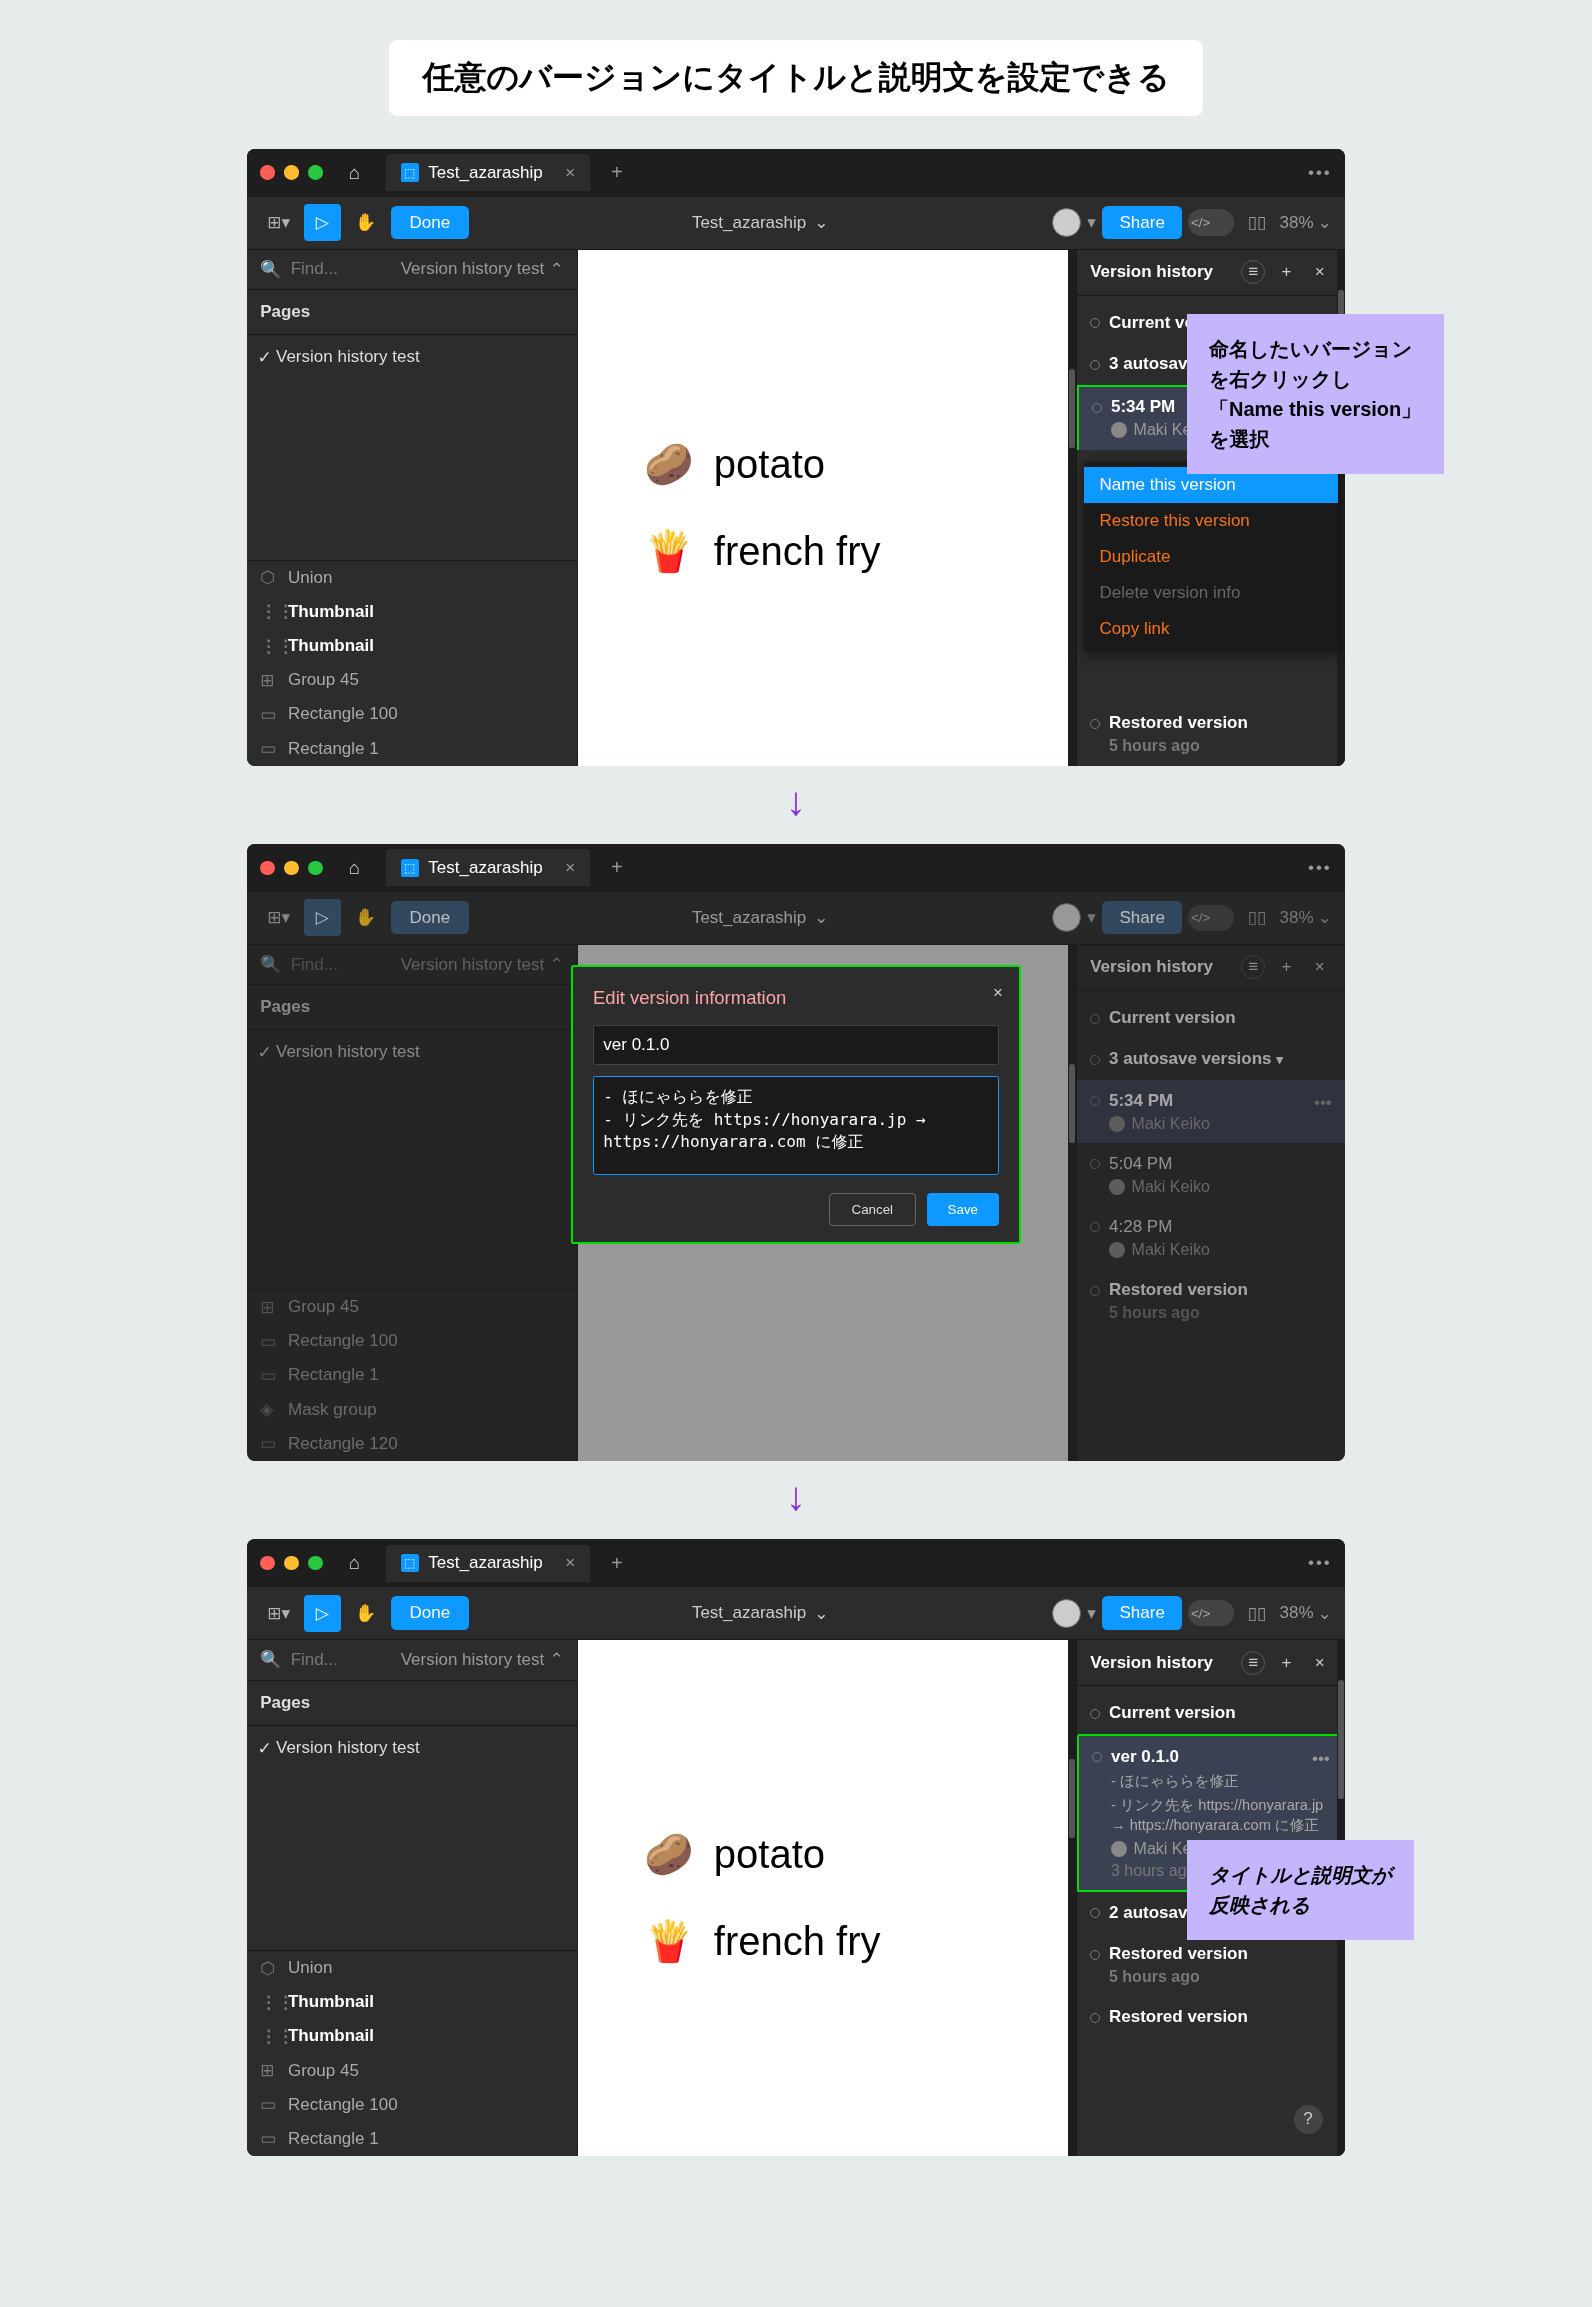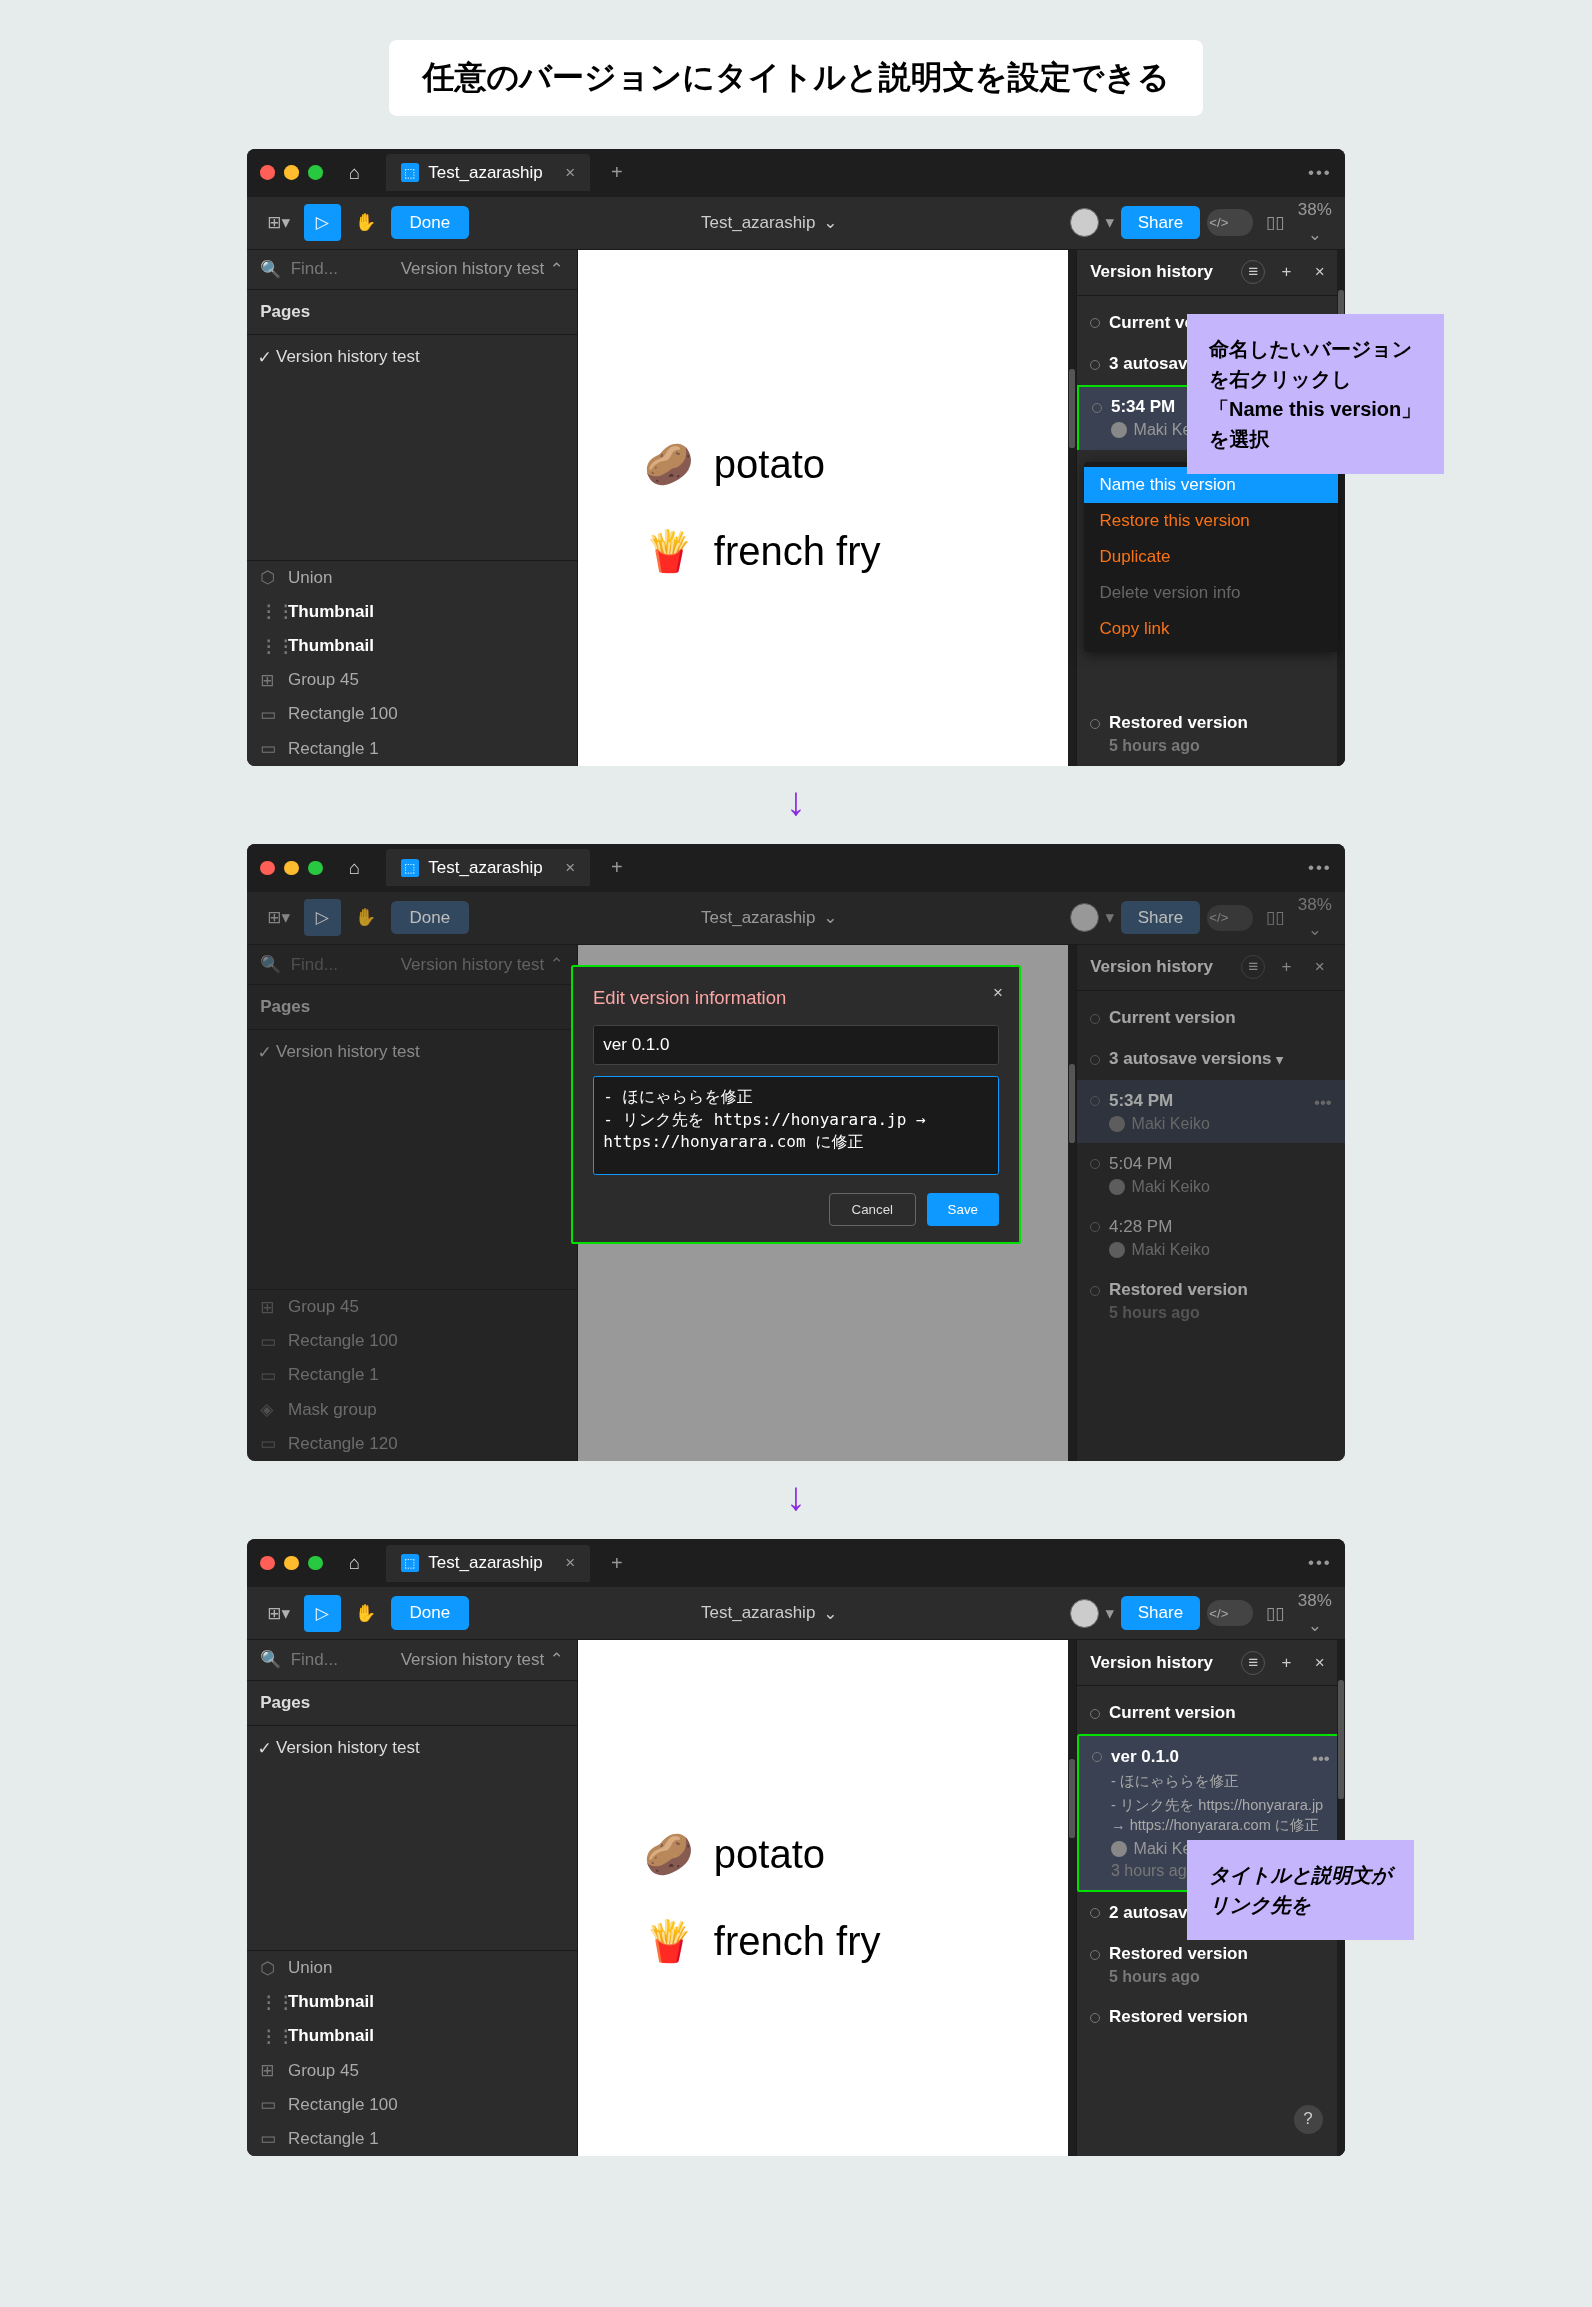--- a/index.html
+++ b/index.html
@@ -85,21 +85,21 @@
 .tool-done.dim { background: #3a5a7a; }
 .toolbar-center { flex: 1; display: flex; justify-content: center; align-items: center; gap: 8px; color: #ccc; }
 .avatar { width: 29px; height: 29px; border-radius: 50%; background: #ccc; border: 1.3px solid #666; }
 .share-btn { background: #0d99ff; color: #fff; padding: 6.6px 17px; border-radius: 5.3px; font-weight: 500; }
 .share-btn.dim { background: #3a5a7a; }
 .code-toggle {
   width: 46px; height: 26.5px; background: #444; border-radius: 13.2px; display: flex; align-items: center;
   padding: 2.6px; color: #aaa; font-size: 13.2px; justify-content: flex-start;
 }
 .book-icon, .zoom { color: #999; }
-.zoom { display: flex; align-items: center; gap: 4px; flex-direction: column; }
+.zoom { display: flex; align-items: center; gap: 4px; }
 
 .main-area { display: flex; height: 516px; }
 .left-panel { width: 331px; background: #2c2c2c; border-right: 0.7px solid #1a1a1a; display: flex; flex-direction: column; }
 .search-row {
   display: flex; align-items: center; padding: 9.3px 13.2px; gap: 9.3px; border-bottom: 0.7px solid #1a1a1a;
 }
 .search-row .find-label { color: #777; }
 .filter-label { margin-left: auto; color: #999; display: flex; align-items: center; gap: 5.3px; }
 .pages-section { padding: 12px 13.2px; border-bottom: 0.7px solid #1a1a1a; }
 .pages-label { color: #ddd; font-weight: 600; }
@@ -611,16 +611,16 @@
       </div>
       <div class="help-badge">?</div>
       <div class="scroll-track">
             <div class="scroll-thumb" style="top:40px;height:119px"></div>
           </div>
     </div>
   </div>
 </div>
 <div class="callout" style="left:1138px; top:301px;font-style:italic;">
   <div>タイトルと説明文が</div>
-  <div>リンク先を</div>
+  <div>反映される</div>
 </div>
 </div>
 
 
 </body></html>

